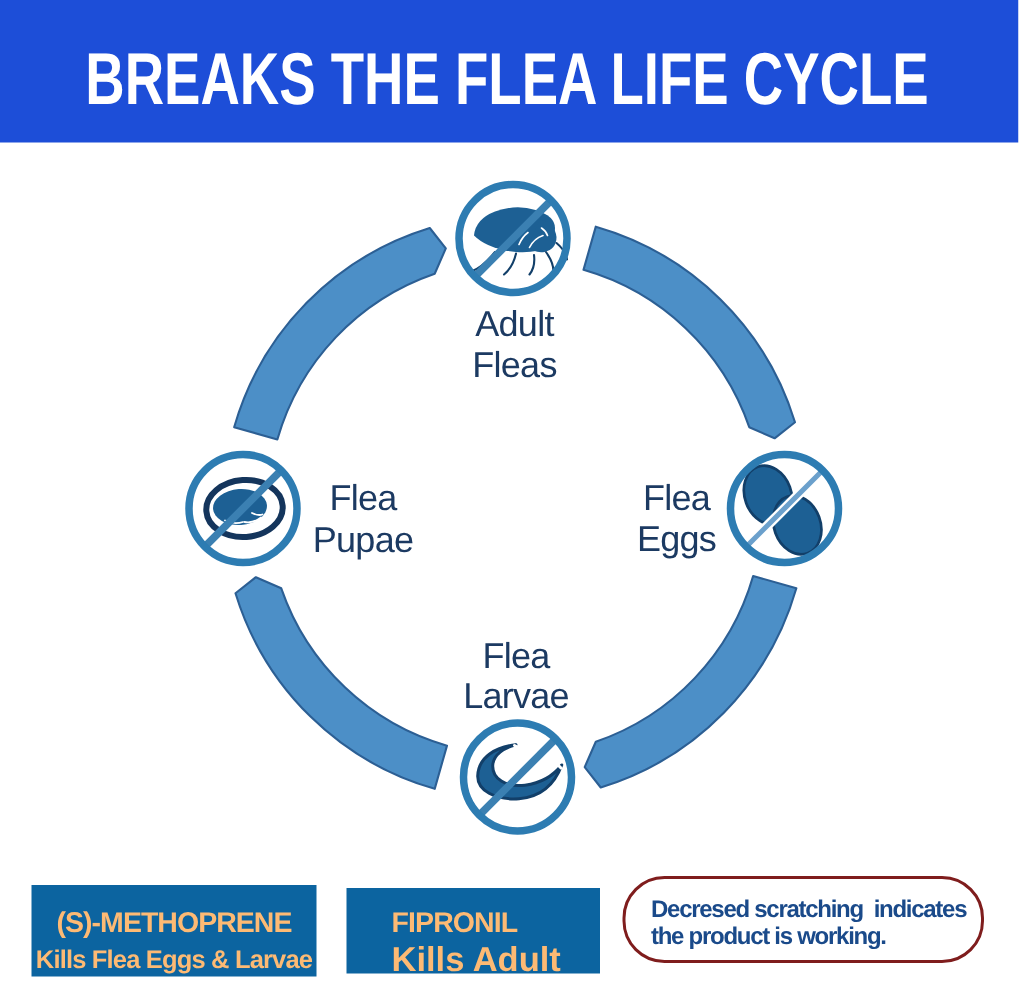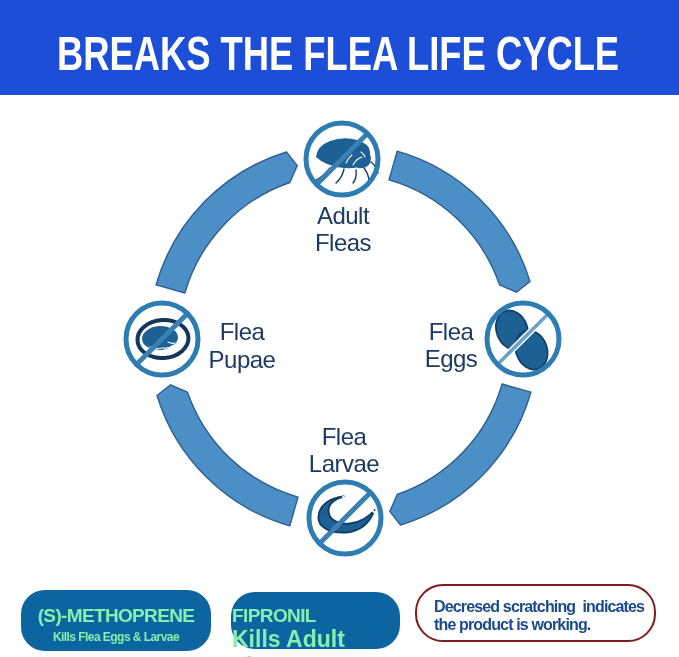--- a/index.html
+++ b/index.html
@@ -1,24 +1,24 @@
 <!DOCTYPE html>
 <html><head>
 <meta charset="utf-8">
 <style>
   html,body{margin:0;padding:0;}
   body{width:679px;height:657px;background:#ffffff;font-family:"Liberation Sans",sans-serif;position:relative;overflow:hidden;}
   .header{position:absolute;left:0;top:0;width:679px;height:95px;background:#1d4ed8;}
   .header h1{margin:0;position:absolute;left:calc(50% - 2px);top:0;color:#ffffff;font-size:49px;font-weight:bold;line-height:106px;white-space:nowrap;transform:translateX(-50%) scaleX(0.742);transform-origin:50% 50%;}
   .diagram{position:absolute;left:0;top:0;}
-  .box{position:absolute;border-radius:24px;color:#86efac;}
+  .box{position:absolute;border-radius:0;color:#fdba74;}
   .b1{left:21px;top:590px;width:190px;height:61px;background:#0c64a0;text-align:center;}
   .b1 .t1{font-size:19px;font-weight:bold;letter-spacing:-0.65px;margin-top:15px;}
-  .b1 .t2{font-size:12px;font-weight:bold;letter-spacing:-0.55px;margin-top:3px;}
-  .b2{left:231px;top:592px;width:169px;height:57px;background:#0c64a0;text-align:left;padding-left:1px;box-sizing:border-box;}
+  .b1 .t2{font-size:17px;font-weight:bold;letter-spacing:-0.55px;margin-top:3px;}
+  .b2{left:231px;top:592px;width:169px;height:57px;background:#0c64a0;text-align:left;padding-left:30px;box-sizing:border-box;}
   .b2 .t1{font-size:19px;font-weight:bold;letter-spacing:-0.6px;margin-top:12.5px;}
   .b2 .t2{font-size:23px;font-weight:bold;margin-top:-1px;letter-spacing:0;}
   .b3{left:415px;top:584px;width:241px;height:58px;background:#ffffff;border:2px solid #7f1d1d;border-radius:28px;box-sizing:border-box;text-align:left;color:#1a4a8a;}
   .b3 .t{font-size:16px;font-weight:bold;letter-spacing:-0.85px;line-height:18px;margin:12px 0 0 17px;}
 </style>
 </head>
 <body>
 <div class="header">
     <h1>BREAKS THE FLEA LIFE CYCLE</h1>
   </div>

